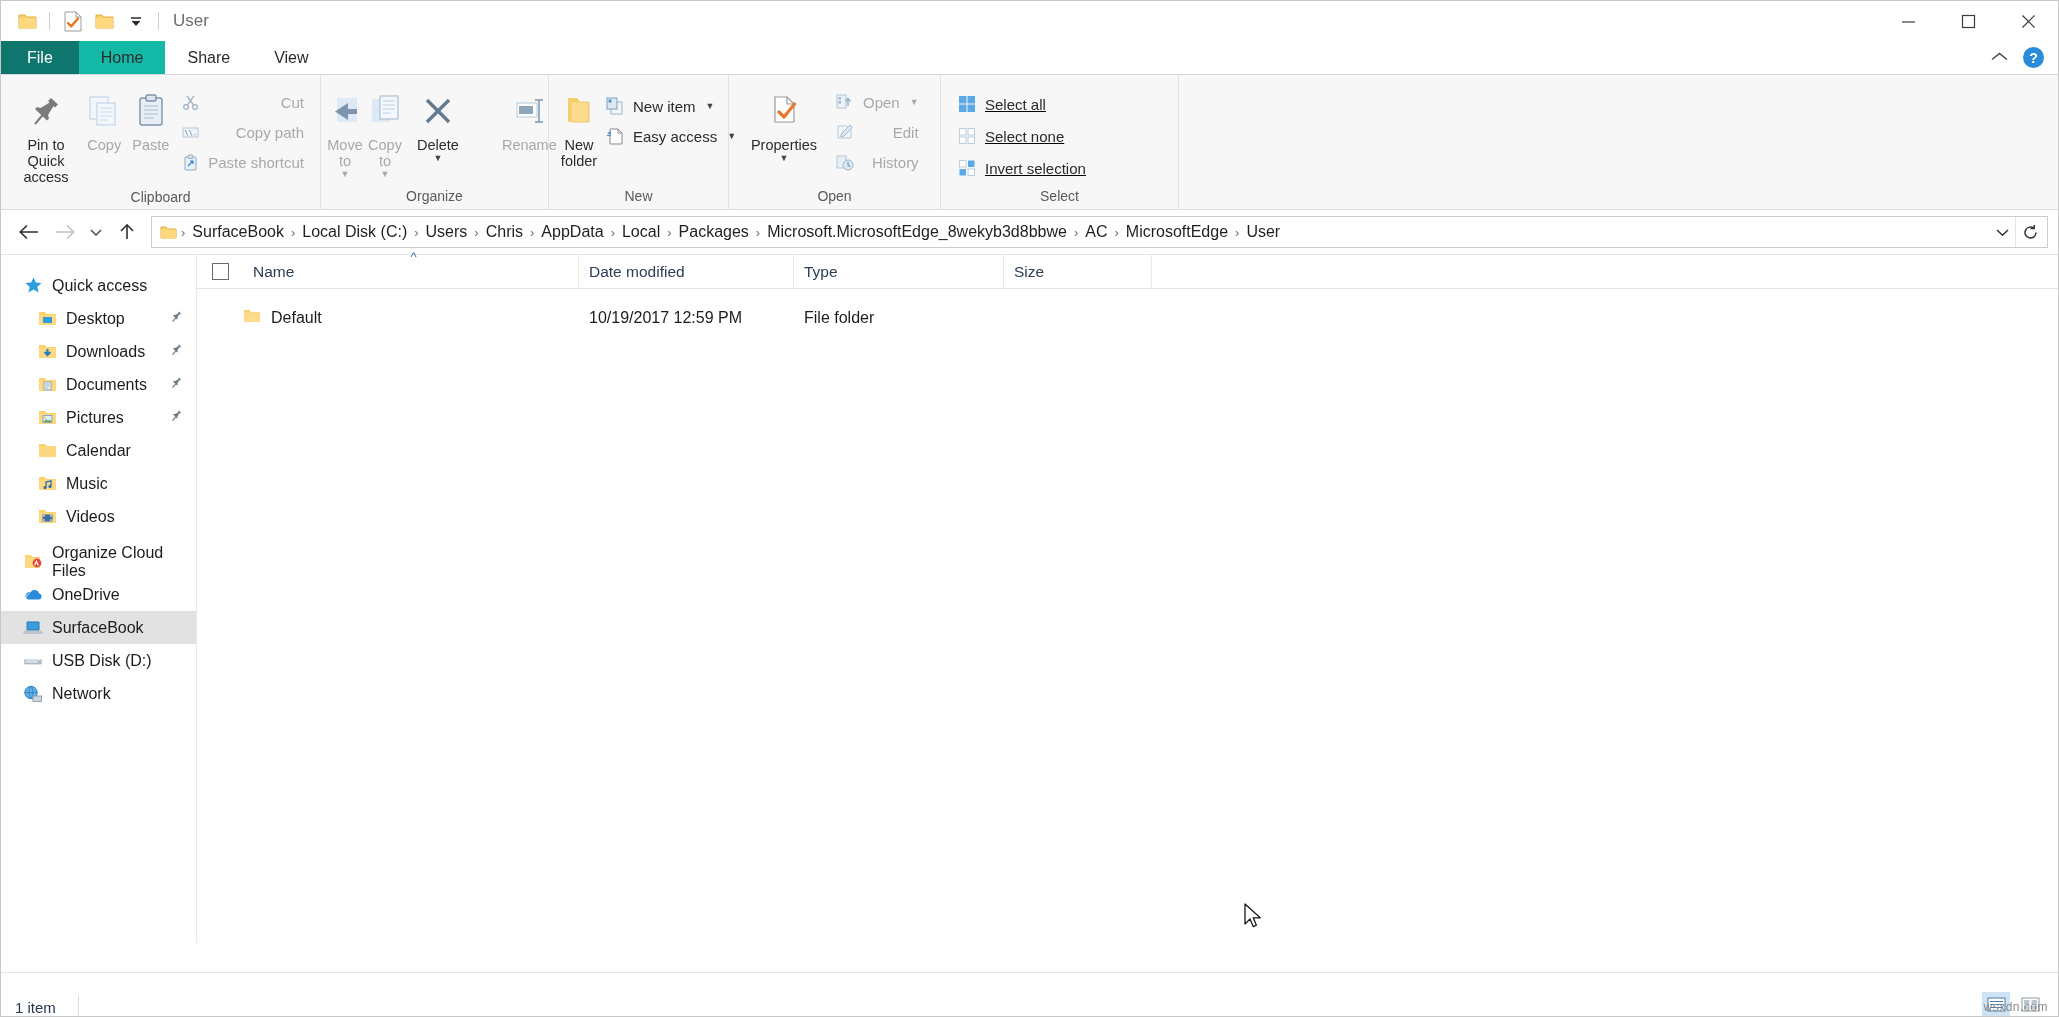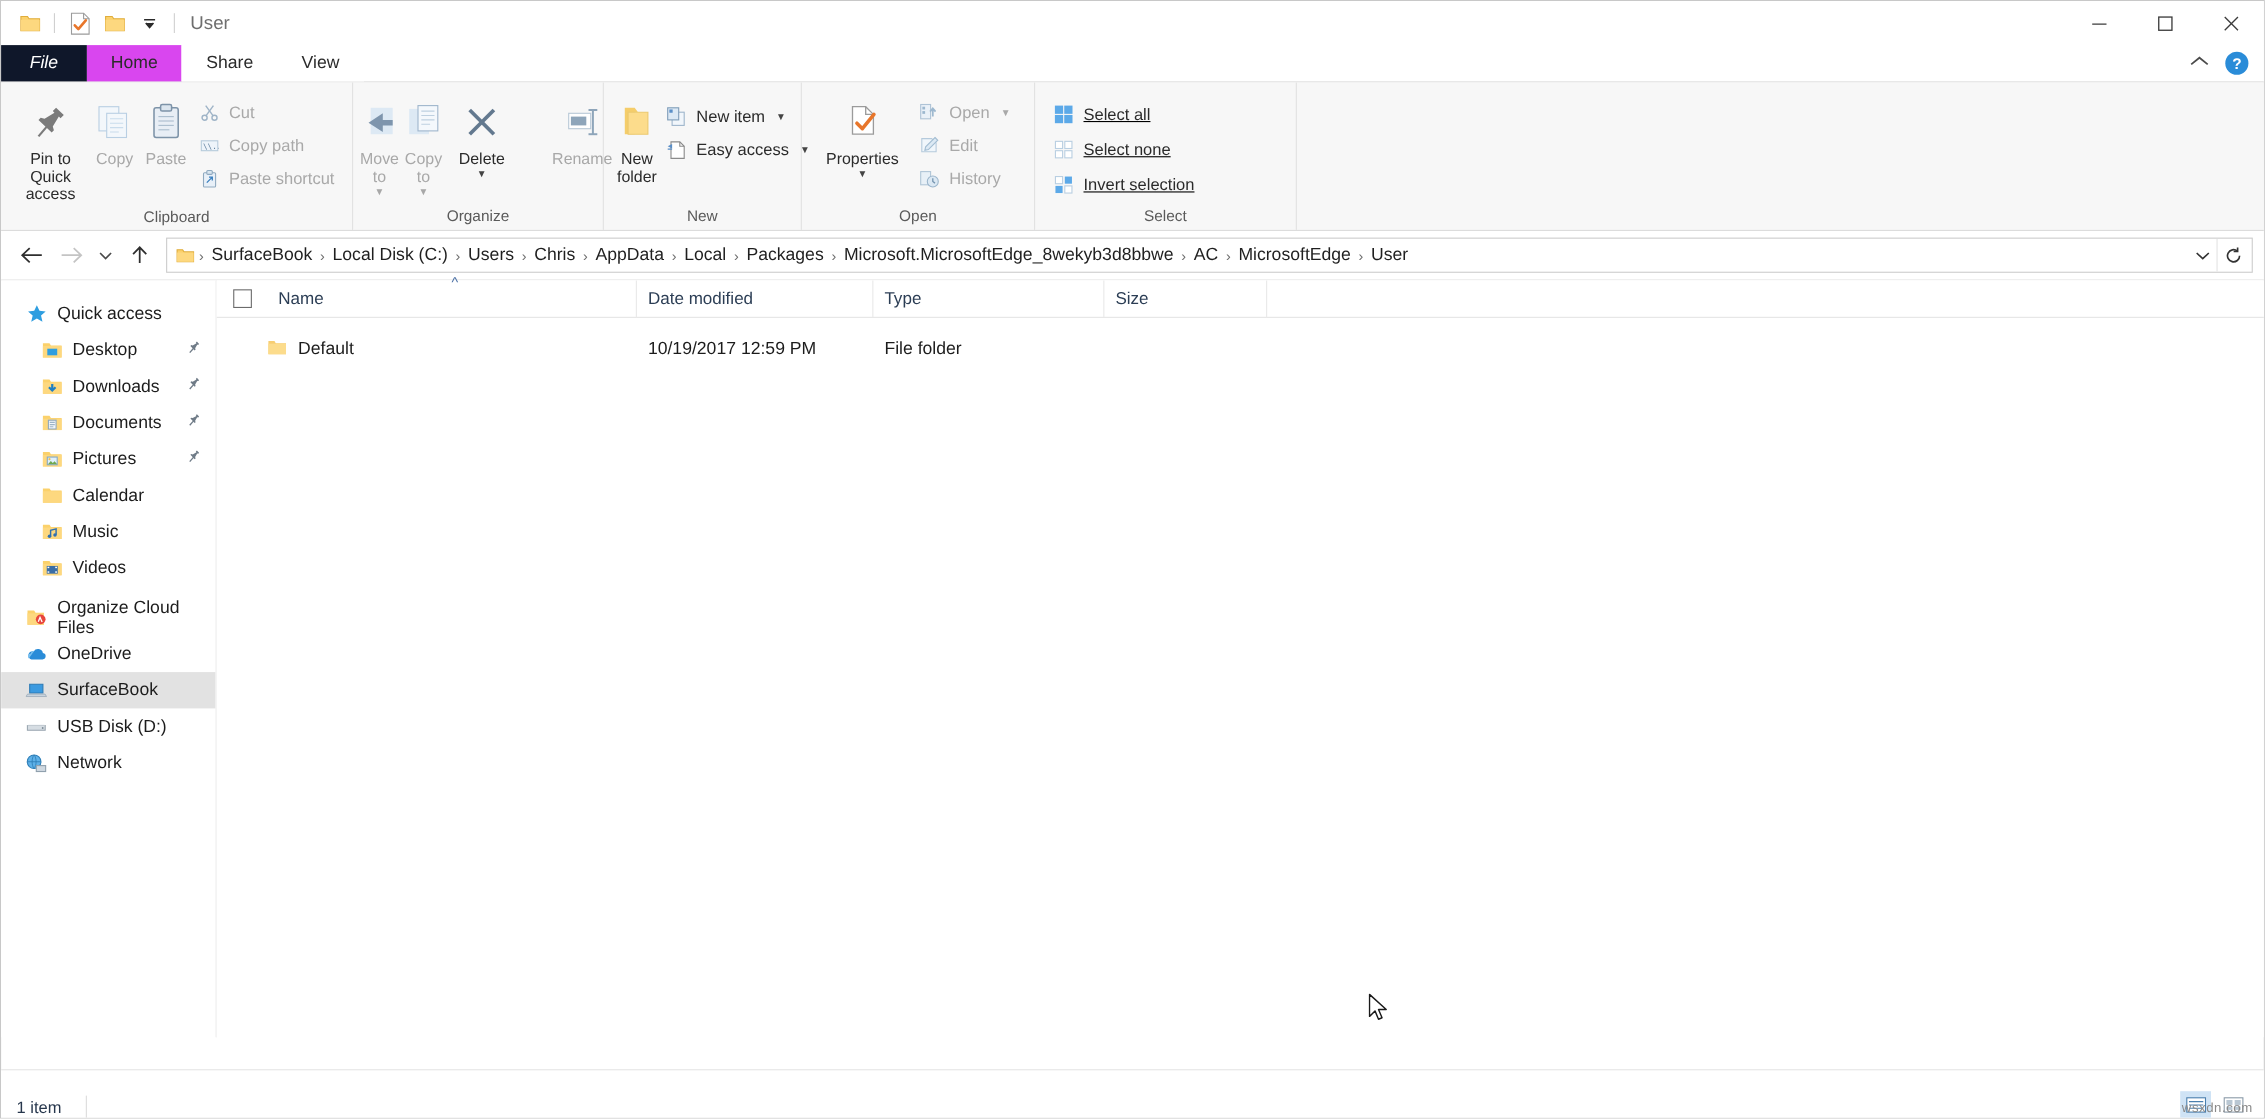--- a/index.html
+++ b/index.html
@@ -55,25 +55,25 @@
     position: relative;
   }
   .tab {
     display: flex; align-items: center; justify-content: center;
     padding: 0 22px;
     font-size: 16px; color: #2b2b2b;
     background: #ffffff;
     cursor: default;
   }
   .tab.file {
-    background: #0f172a; color: #ffffff;
-    padding: 0 26px; font-size: 16px; font-style: italic;
+    background: #0f766e; color: #ffffff;
+    padding: 0 26px; font-size: 16px;
   }
   .tab.active {
-    background: #d946ef;
+    background: #14b8a6;
   }
   .ribbon-right {
     margin-left: auto; display: flex; align-items: center; gap: 14px;
     padding-right: 14px;
   }
   .help-circle {
     width: 21px; height: 21px; border-radius: 50%;
     background: #2a8cd8; color: #fff; font-size: 14px;
     display: flex; align-items: center; justify-content: center;
     font-weight: bold;
@@ -119,21 +119,21 @@
   .big-btn .caret { font-size: 9px; color: #444; line-height: 1; margin-top: 1px; }
   .big-btn.dim .caret { color: #a8a8a8; }
 
   .small-col { display: flex; flex-direction: column; gap: 4px; padding-top: 6px; }
   .small-btn {
     display: flex; align-items: center; gap: 8px;
     height: 26px; padding: 0 6px;
     font-size: 15px; color: #2b2b2b;
     white-space: nowrap; cursor: default;
   }
-  .small-btn.dim { color: #a9a9a9; }
+  .small-btn.dim { color: #a9a9a9; justify-content: space-between; }
   .small-btn .ic { width: 20px; height: 20px; display:flex; align-items:center; justify-content:center; }
   .small-btn .caret { font-size: 9px; color: #444; margin-left: 2px; }
   .small-btn.dim .caret { color: #a9a9a9; }
 
   
   .addrbar {
     height: 45px; min-height: 45px;
     display: flex; align-items: center;
     background: #ffffff;
     padding: 0 10px;

